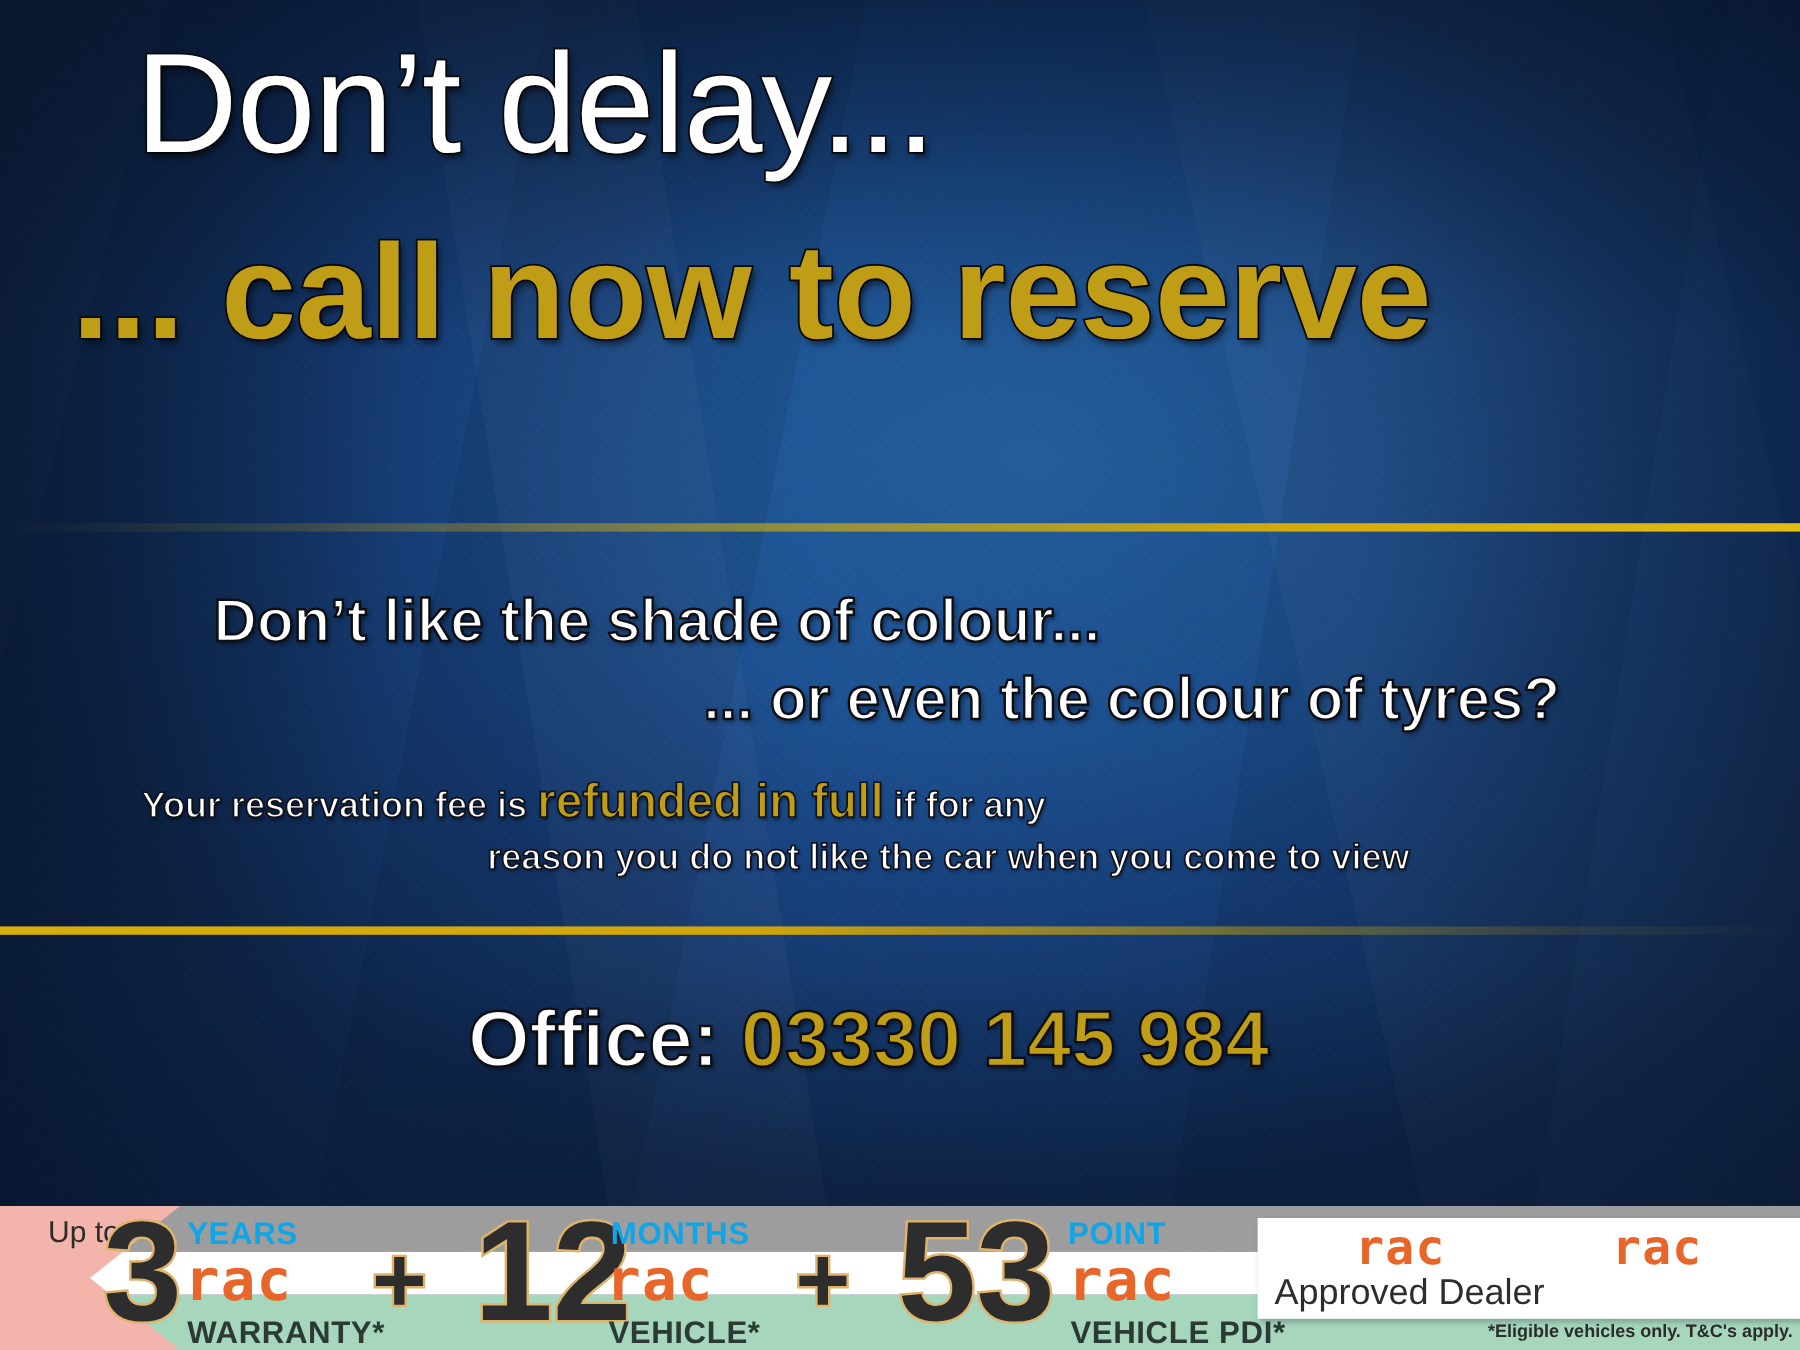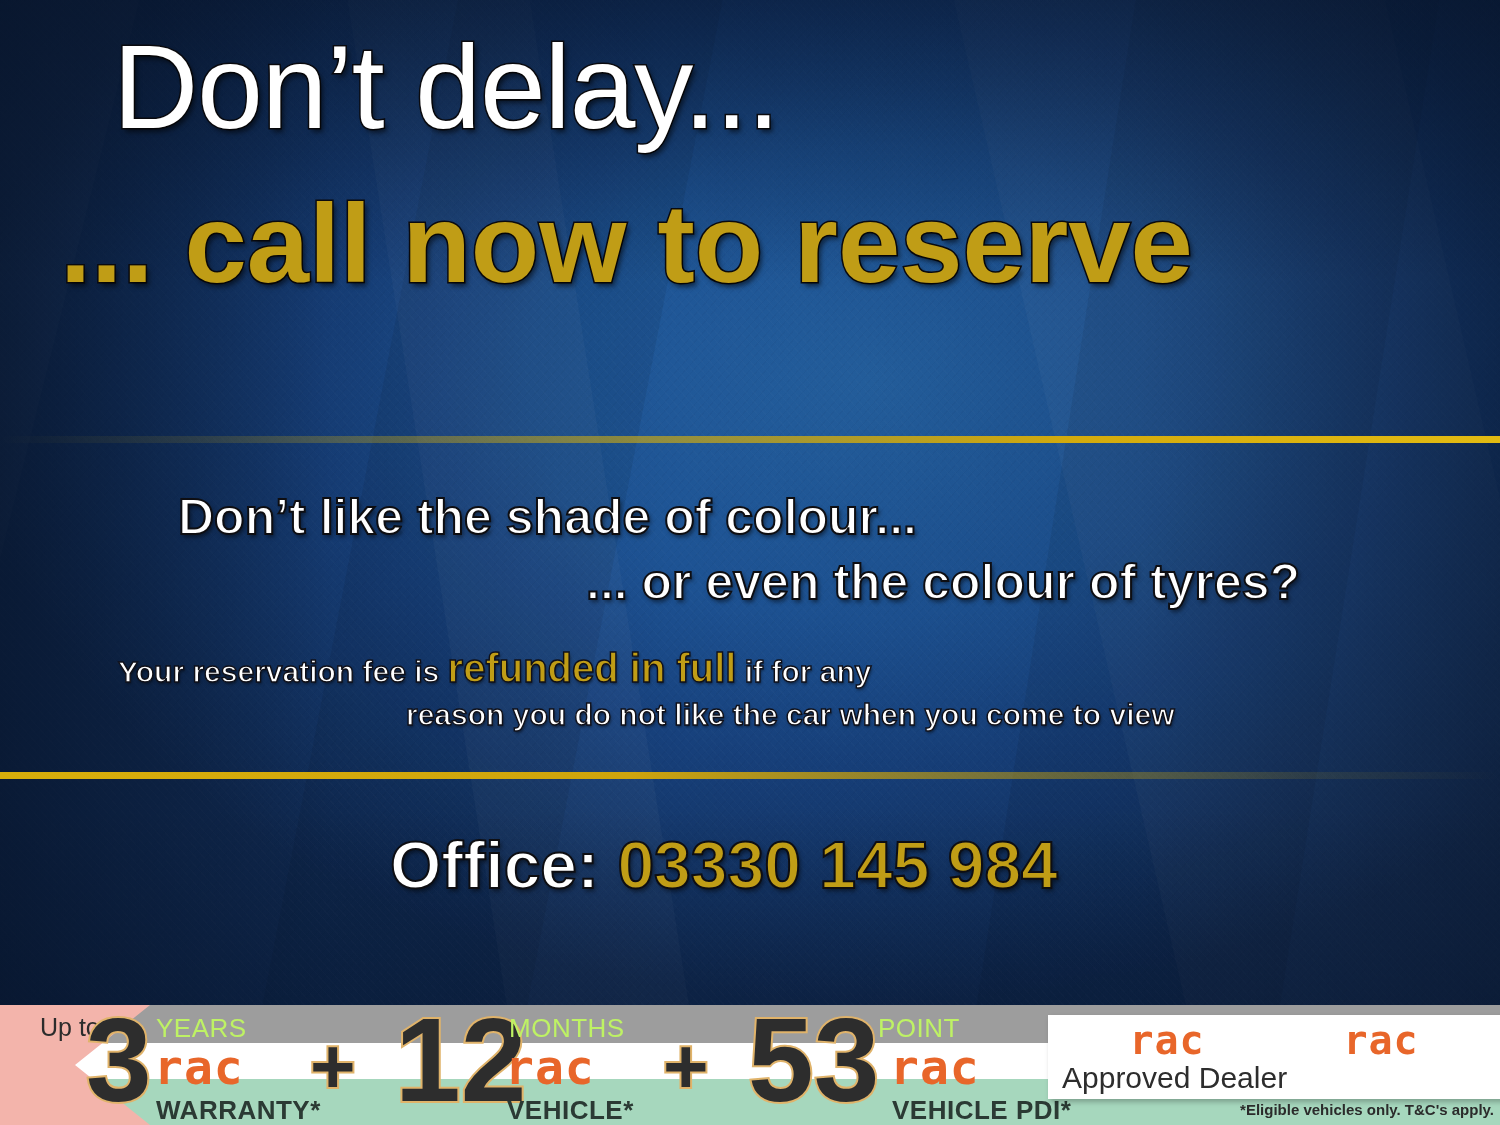--- a/index.html
+++ b/index.html
@@ -148,21 +148,21 @@
     font-size: 25px; color: #2c2c2c; font-weight: 400; white-space: nowrap;
   }
   .bignum {
     position: absolute;
     font-size: 118px; font-weight: 700; color: #2d2d2d; line-height: 1;
     -webkit-text-stroke: 4px #e0b36a;
     paint-order: stroke fill;
     white-space: nowrap;
   }
   .lbl-top {
-    position: absolute; font-size: 26px; font-weight: 400; color: #bef264;
+    position: absolute; font-size: 26px; font-weight: 700; color: #0ea5e9;
     letter-spacing: .5px; white-space: nowrap;
   }
   .lbl-bot {
     position: absolute; font-size: 26px; font-weight: 700; color: #2b3a34;
     letter-spacing: .5px; white-space: nowrap;
   }
   .rac-word {
     position: absolute; font-size: 48px; font-weight: 700; color: #e8662a;
     letter-spacing: 1px; white-space: nowrap; line-height: 1;
     font-family: "DejaVu Sans Mono", monospace;
@@ -254,21 +254,21 @@
       <div class="bignum" style="left:0;top:-4px;">12</div>
       <div class="lbl-top" style="left:114px;top:8px;">MONTHS</div>
       <div class="rac-word" style="left:110px;top:38px;">rac</div>
       <div class="lbl-bot" style="left:112px;top:90px;">VEHICLE*</div>
     </div>
 
     <div class="plus" style="left:663px;top:22px;">+</div>
 
     <div class="cluster" style="left:748px;width:300px;">
       <div class="bignum" style="left:0;top:-4px;">53</div>
-      <div class="lbl-top" style="left:130px;top:8px;text-align:right;">POINT</div>
+      <div class="lbl-top" style="left:142px;top:8px;text-align:right;">POINT</div>
       <div class="rac-word" style="left:142px;top:38px;">rac</div>
       <div class="lbl-bot" style="left:144px;top:90px;">VEHICLE PDI*</div>
     </div>
   </div>
 
   <div class="rac-box">
     <div class="rac-cell c1">
       <div class="mark">rac</div>
       <div class="cap">Approved Dealer</div>
     </div>

